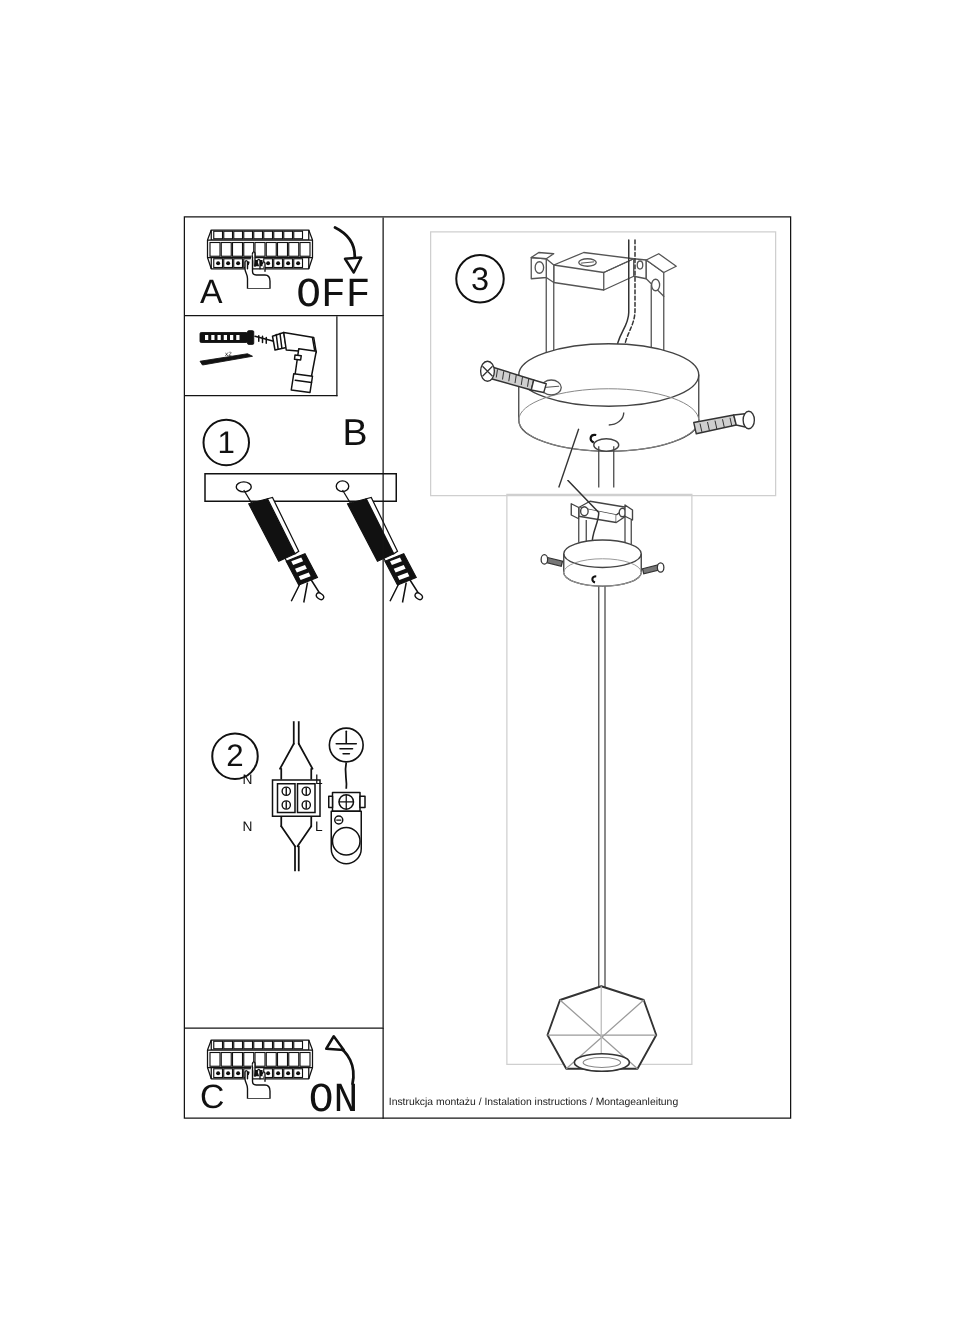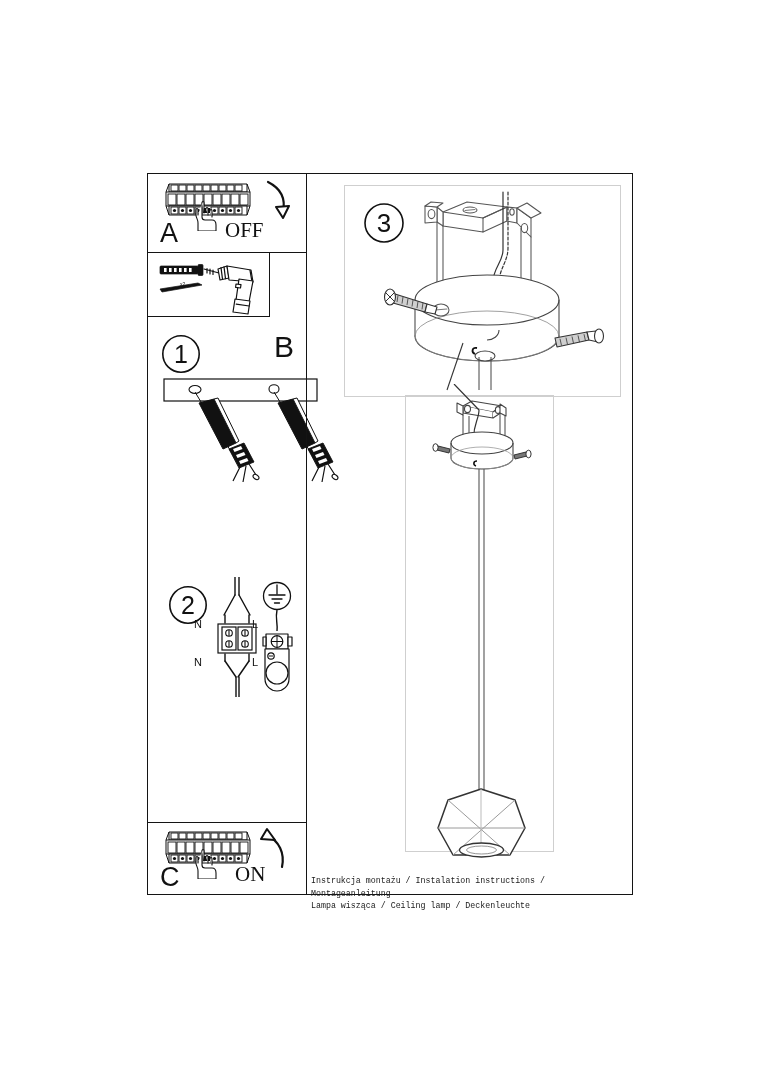--- a/index.html
+++ b/index.html
@@ -82,25 +82,26 @@
     position: absolute;
     font-size: 27px;
     font-weight: 400;
     font-family: "Liberation Sans", sans-serif;
     letter-spacing: 0px;
     color: #111;
     line-height: 1;
   }
   .word {
     position: absolute;
-    font-size: 21px;
+    font-size: 33px;
     font-weight: 400;
-    font-family: Liberation Serif, serif;
+    font-family: Liberation Mono, monospace;
     color: #111;
     line-height: 1;
+    margin-left: 12px;
   }
   .tiny {
     position: absolute;
     font-size: 5px;
     font-family: "Liberation Sans", sans-serif;
     color: #111;
   }
   .nl-label {
     position: absolute;
     font-size: 11px;
@@ -109,21 +110,21 @@
     line-height: 1;
   }
   #caption {
     position: absolute;
     left: 163px;
     top: 701px;
     width: 310px;
     font-size: 8.3px;
     line-height: 12.6px;
     color: #1a1a1a;
-    font-family: Liberation Mono, monospace;
+    font-family: Liberation Sans, sans-serif;
   }
   svg { display: block; }
   .abs { position: absolute; }
 </style>
 </head>
 <body>
 
 <div id="sheet">
 
   <div class="panel" id="panel-a">
@@ -562,17 +563,16 @@
       </g>
       <g fill="#fff" stroke="#333" stroke-width="1.3">
         <ellipse cx="57.5" cy="64" rx="22" ry="7"></ellipse>
       </g>
       <ellipse cx="57.5" cy="64" rx="15" ry="4" fill="#fff" stroke="#888" stroke-width="0.9"></ellipse>
     </svg>
   </div>
 
   <div id="caption">
     <div>Instrukcja montażu / Instalation instructions / Montageanleitung</div>
-    <div>Lampa wisząca / Ceiling lamp / Deckenleuchte</div>
   </div>
 
   <div class="abs" style="left:157.5px; top:79px; width:1.5px; height:569px; background:#141414;"></div>
 </div>
 
 </body></html>

